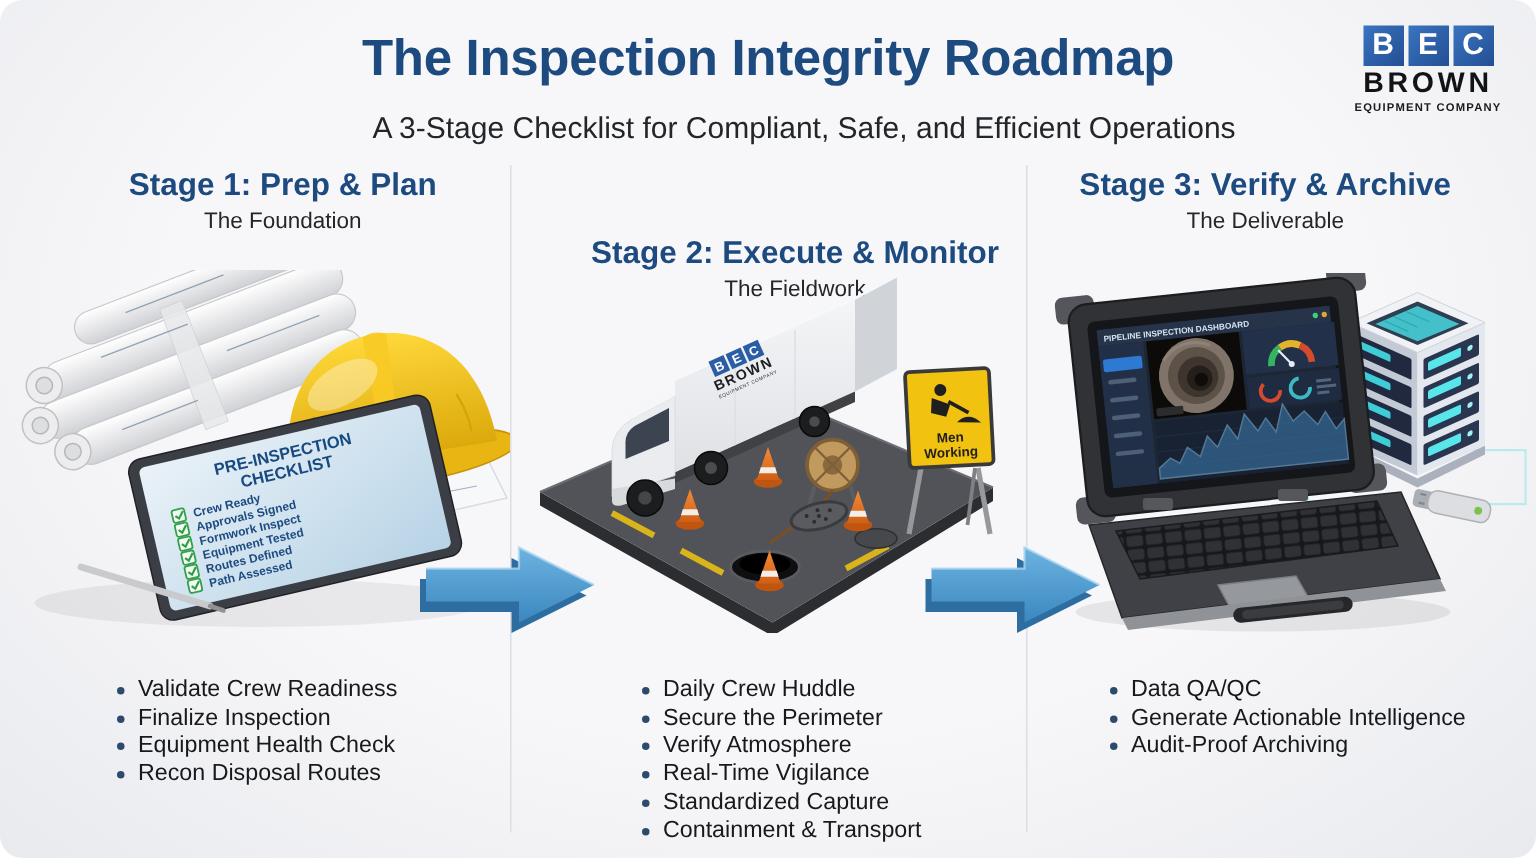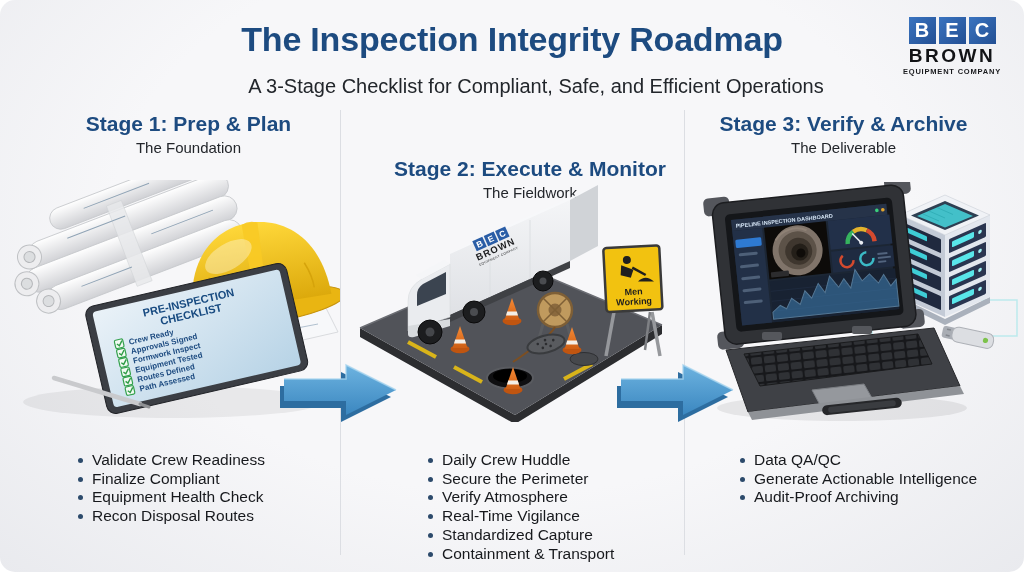--- a/index.html
+++ b/index.html
@@ -415,21 +415,21 @@
     <polyline points="4,24 66,24 66,10 116,35" stroke="#a8d4ef" stroke-width="1.5" fill="none" opacity="0.8"></polyline>
   </svg>
 
   <ul class="blist" id="bl1">
       <li>
         <span class="dot"></span>
         <span>Validate Crew Readiness</span>
       </li>
       <li>
         <span class="dot"></span>
-        <span>Finalize Compliant</span>
+        <span>Finalize Inspection</span>
       </li>
       <li>
         <span class="dot"></span>
         <span>Equipment Health Check</span>
       </li>
       <li>
         <span class="dot"></span>
         <span>Recon Disposal Routes</span>
       </li>
     </ul>

